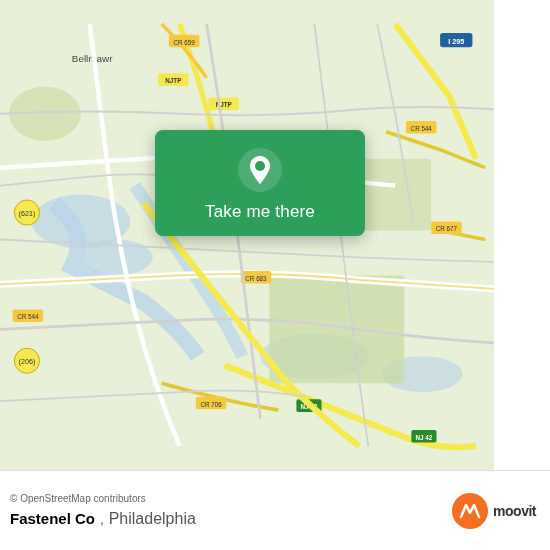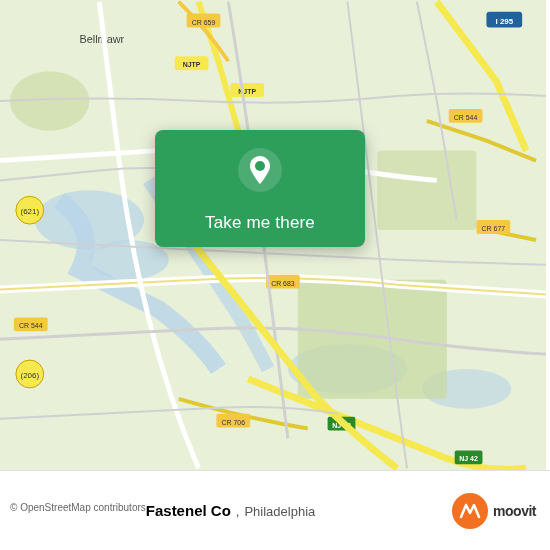--- a/index.html
+++ b/index.html
@@ -5,21 +5,21 @@
     * { margin: 0; padding: 0; box-sizing: border-box; }
     body {
       width: 550px;
       height: 550px;
       overflow: hidden;
       font-family: Arial, sans-serif;
       position: relative;
     }
 
     #map-container {
-      width: 546px;
+      width: 494px;
       height: 470px;
       position: relative;
       overflow: hidden;
       background-color: #e8f0d8;
     }
 
     
     #map-svg {
       width: 100%;
       height: 100%;
@@ -49,55 +49,54 @@
 
     #take-me-there-btn {
       color: #fff;
       font-size: 17px;
       font-weight: 500;
       background: none;
       border: none;
       cursor: pointer;
       letter-spacing: 0.01em;
       padding: 0;
-      margin-top: 11px;
     }
 
     
     #bottom-bar {
       width: 550px;
       height: 80px;
       background: #fff;
       border-top: 1px solid #e0e0e0;
       display: flex;
       align-items: center;
       padding: 0 14px 0 10px;
       justify-content: space-between;
     }
 
     #bottom-info {
       display: flex;
-      flex-direction: row;
+      flex-direction: column;
       justify-content: center;
     }
 
     #copyright-text {
       font-size: 10px;
       color: #666;
       margin-bottom: 6px;
     }
 
     #place-name {
       font-size: 15px;
       font-weight: 600;
       color: #000000;
     }
 
     #place-location {
-      font-size: 13px;
+      font-size: 16px;
       color: #555;
     }
 
     #moovit-logo {
       display: flex;
       align-items: center;
       gap: 5px;
     }
 
     #moovit-icon {

